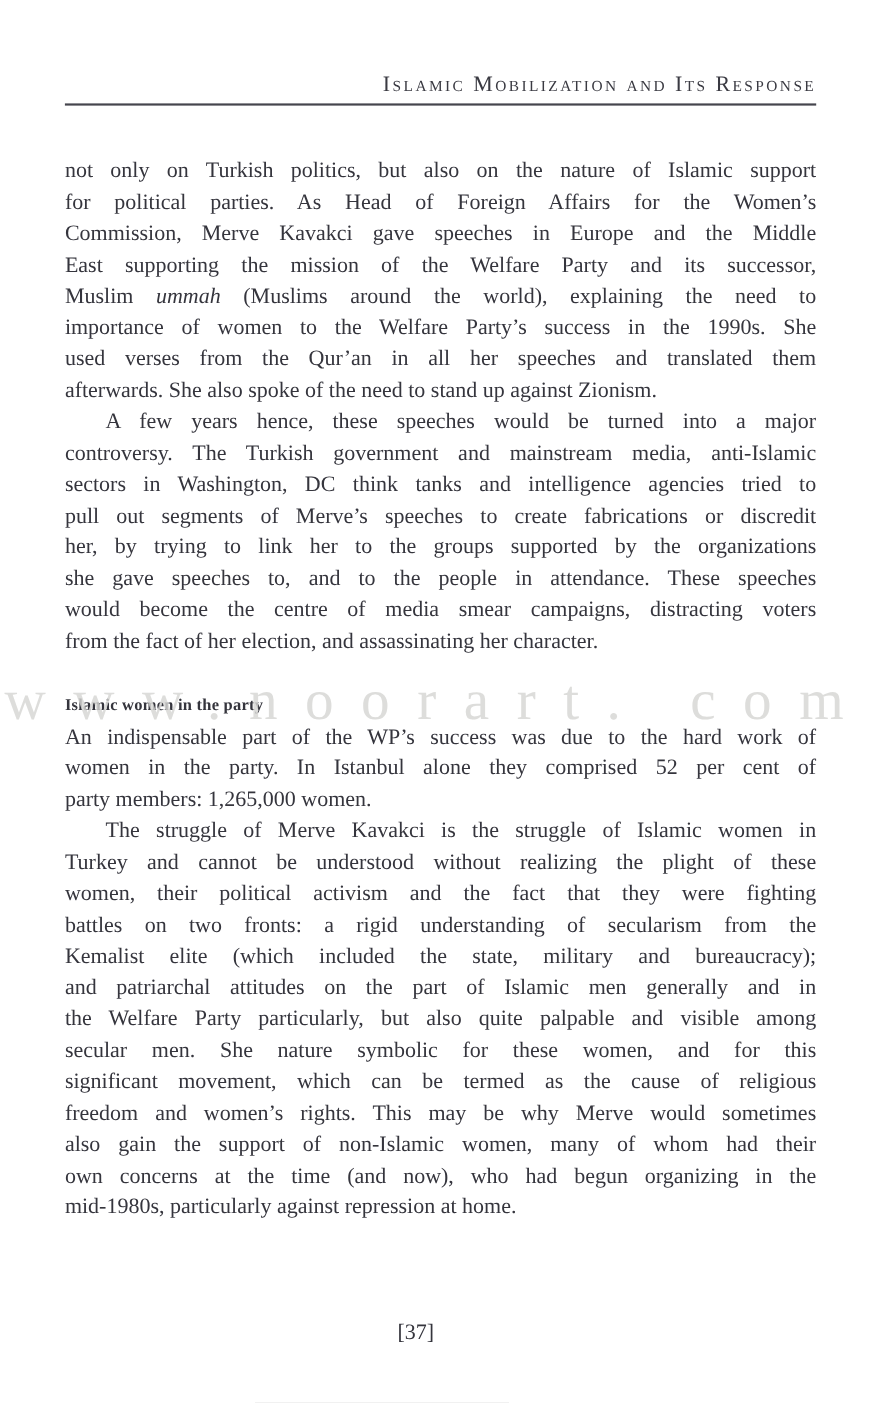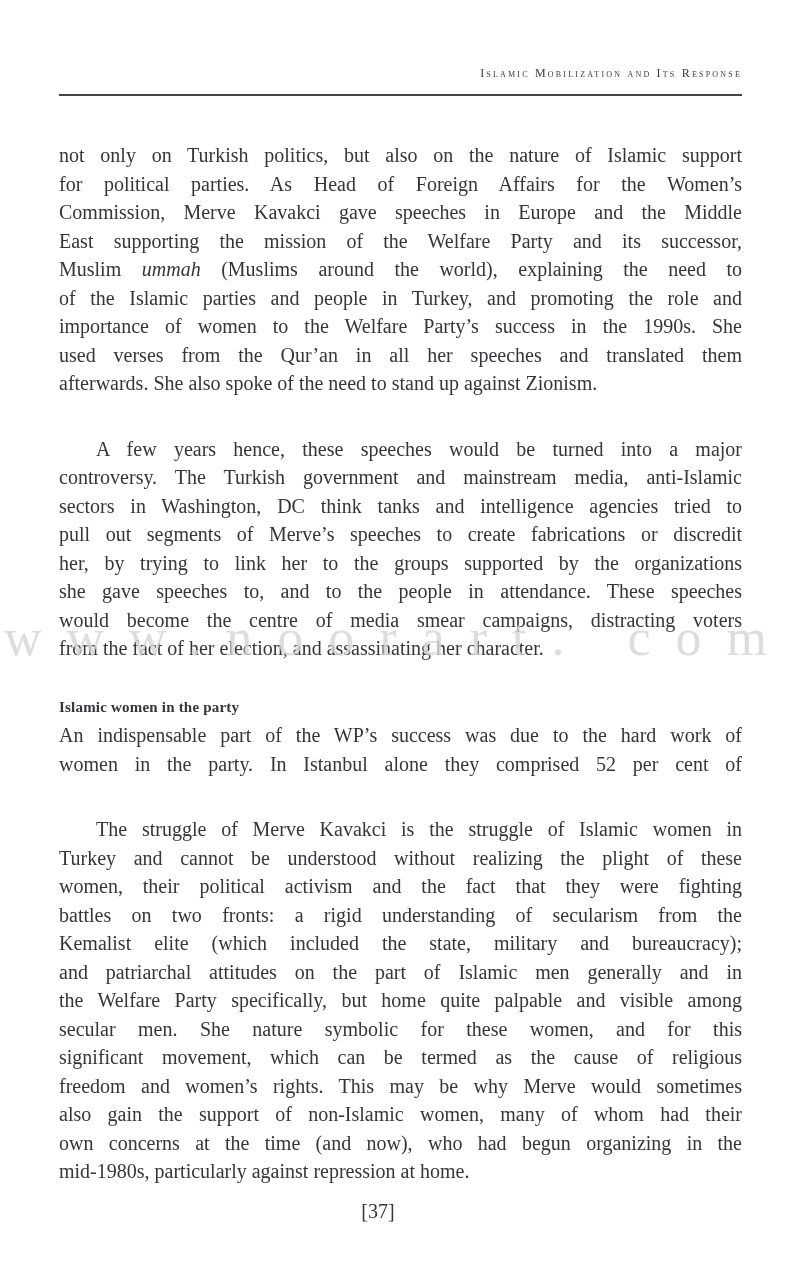--- a/index.html
+++ b/index.html
@@ -9,21 +9,21 @@
     margin:0 auto;
     background:#ffffff;
     font-family:"Liberation Serif","DejaVu Serif",serif;
     color:#35353d;
     overflow:hidden;
   }
   .running-head {
     position:absolute; top:66px; left:59px; width:683px;
     text-align:right;
     font-variant:small-caps;
-    font-size:12px;
+    font-size:20px;
     letter-spacing:2.2px;
     color:#3a3a42;
     white-space:nowrap;
   }
   .header-rule {
     position:absolute; top:94px; left:59px; width:683px;
     border-top:2px solid #45454d;
   }
   .text-block {
     position:absolute; top:141px; left:59px; width:683px;
@@ -31,21 +31,21 @@
   }
   .line {
     text-align:justify;
     text-align-last:justify;
     -moz-text-align-last:justify;
   }
   .line.para-end {
     text-align-last:left;
     -moz-text-align-last:left;
   }
-  .line.indent { text-indent:37px;margin-top:37px; }
+  .line.indent { text-indent:37px; }
   .section-heading {
     font-weight:bold;
     font-size:15px;
     line-height:28.5px;
     margin-top:30px;
     letter-spacing:0.2px;
   }
   .watermark {
     position:absolute; top:610px; left:0; width:800px; height:60px;
     font-size:52px; line-height:56px;
@@ -73,42 +73,42 @@
   <div class="running-head">Islamic Mobilization and Its Response</div>
 
   <div class="header-rule"></div>
 
   <div class="text-block" id="text-block">
       <div class="line">not only on Turkish politics, but also on the nature of Islamic support</div>
       <div class="line">for political parties. As Head of Foreign Affairs for the Women’s</div>
       <div class="line">Commission, Merve Kavakci gave speeches in Europe and the Middle</div>
       <div class="line">East supporting the mission of the Welfare Party and its successor,</div>
       <div class="line">Muslim <i>ummah</i> (Muslims around the world), explaining the need to</div>
-      <div class="line">of the Islamic parties and people in Turkey, and promoting the role and</div>
       <div class="line">importance of women to the Welfare Party’s success in the 1990s. She</div>
       <div class="line">used verses from the Qur’an in all her speeches and translated them</div>
       <div class="line para-end">afterwards. She also spoke of the need to stand up against Zionism.</div>
       <div class="line indent">A few years hence, these speeches would be turned into a major</div>
       <div class="line">controversy. The Turkish government and mainstream media, anti-Islamic</div>
       <div class="line">sectors in Washington, DC think tanks and intelligence agencies tried to</div>
       <div class="line">pull out segments of Merve’s speeches to create fabrications or discredit</div>
       <div class="line">her, by trying to link her to the groups supported by the organizations</div>
       <div class="line">she gave speeches to, and to the people in attendance. These speeches</div>
       <div class="line">would become the centre of media smear campaigns, distracting voters</div>
       <div class="line para-end">from the fact of her election, and assassinating her character.</div>
       <div class="section-heading">Islamic women in the party</div>
       <div class="line">An indispensable part of the WP’s success was due to the hard work of</div>
       <div class="line">women in the party. In Istanbul alone they comprised 52 per cent of</div>
+      <div class="line para-end">party members: 1,265,000 women.</div>
       <div class="line indent">The struggle of Merve Kavakci is the struggle of Islamic women in</div>
       <div class="line">Turkey and cannot be understood without realizing the plight of these</div>
       <div class="line">women, their political activism and the fact that they were fighting</div>
       <div class="line">battles on two fronts: a rigid understanding of secularism from the</div>
       <div class="line">Kemalist elite (which included the state, military and bureaucracy);</div>
       <div class="line">and patriarchal attitudes on the part of Islamic men generally and in</div>
-      <div class="line">the Welfare Party specifically, but home quite palpable and visible among</div>
+      <div class="line">the Welfare Party particularly, but also quite palpable and visible among</div>
       <div class="line">secular men. She nature symbolic for these women, and for this</div>
       <div class="line">significant movement, which can be termed as the cause of religious</div>
       <div class="line">freedom and women’s rights. This may be why Merve would sometimes</div>
       <div class="line">also gain the support of non-Islamic women, many of whom had their</div>
       <div class="line">own concerns at the time (and now), who had begun organizing in the</div>
       <div class="line para-end">mid-1980s, particularly against repression at home.</div>
     </div>
 
   <div class="watermark">www.noorart. com</div>
 

